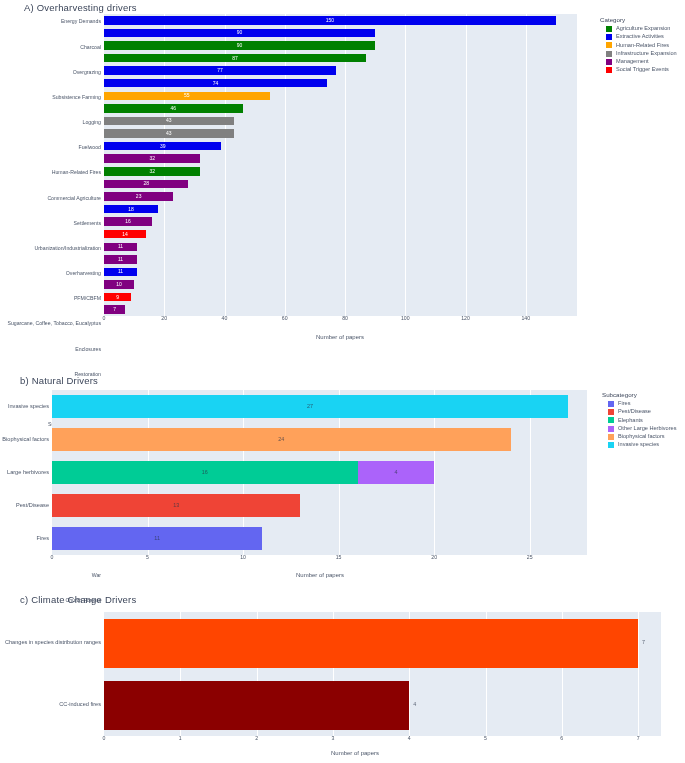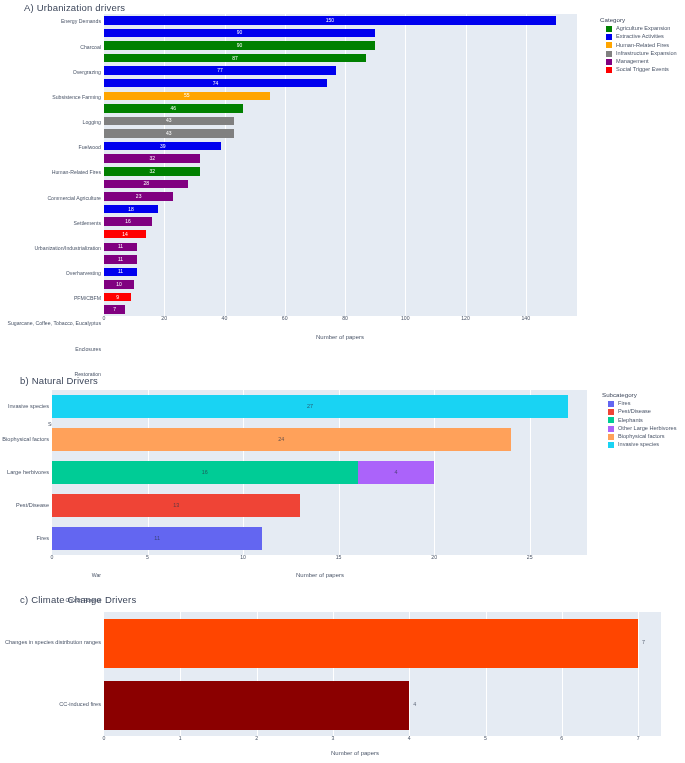--- a/index.html
+++ b/index.html
@@ -94,21 +94,21 @@
     white-space: nowrap;
     line-height: 1;
   }
 </style>
 </head>
 <body>
 
 <div class="page">
 
   <div class="panel" style="left:0;top:0;width:685px;height:360px;">
-    <div class="panel-title" style="left:24px;top:2px;">A) Urbanization drivers</div>
+    <div class="panel-title" style="left:24px;top:2px;">A) Overharvesting drivers</div>
 
     <div class="plot" id="plotA" style="left:104px;top:14px;width:473px;height:302px;">
         <div class="vgrid" style="left: 60.2548px;"></div>
         <div class="vgrid" style="left: 120.51px;"></div>
         <div class="vgrid" style="left: 180.764px;"></div>
         <div class="vgrid" style="left: 241.019px;"></div>
         <div class="vgrid" style="left: 301.274px;"></div>
         <div class="vgrid" style="left: 361.529px;"></div>
         <div class="vgrid" style="left: 421.783px;"></div>
         <div class="bar" style="left: 0px; top: 2.04167px; width: 451.911px; height: 8.5px; background: rgb(0, 0, 238);">

